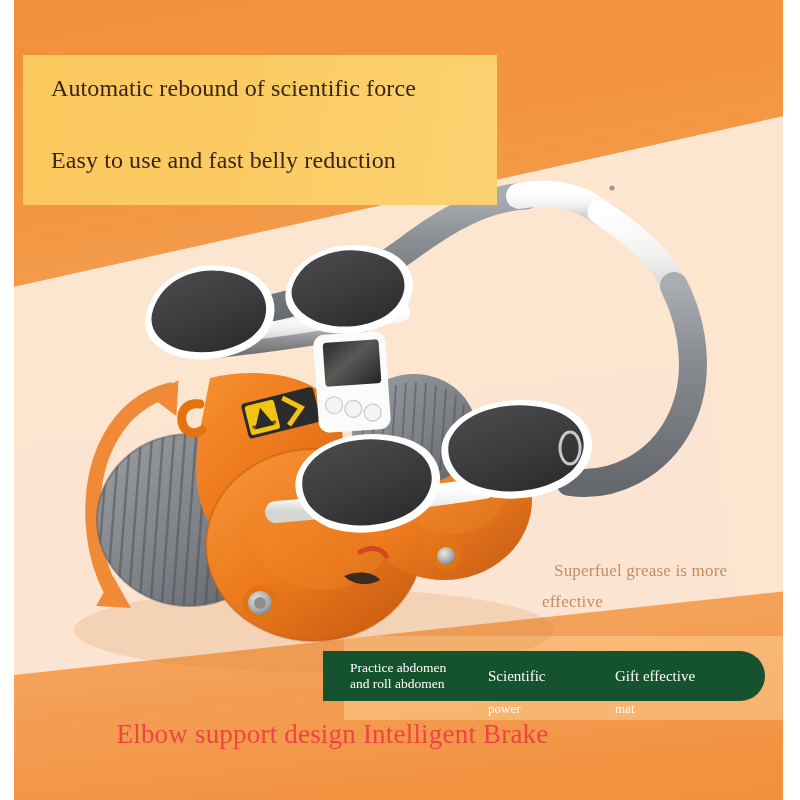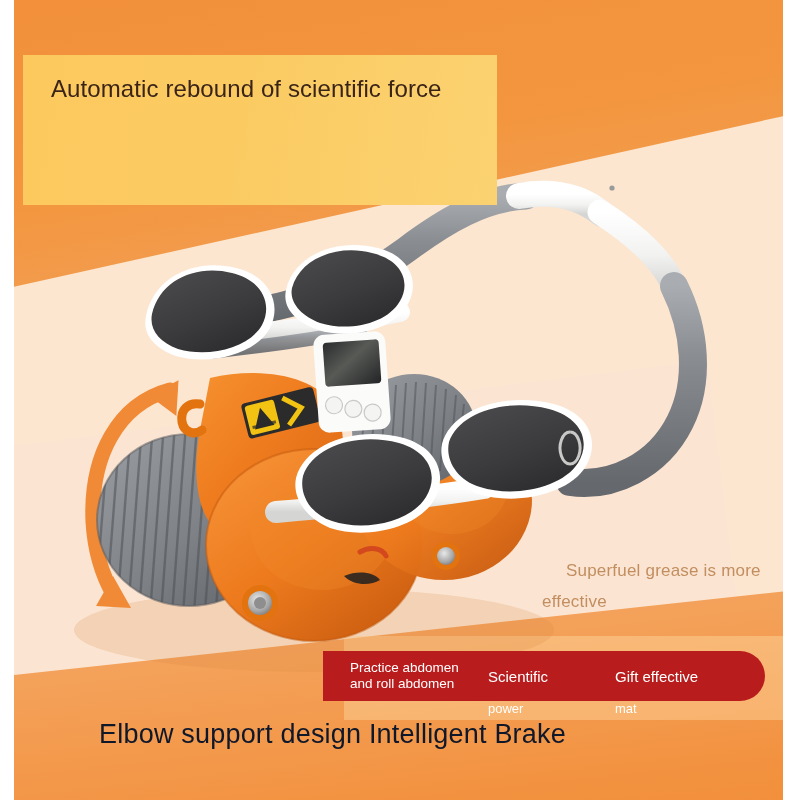--- a/index.html
+++ b/index.html
@@ -22,20 +22,21 @@
   }
 
   
   #artboard {
     position: absolute;
     left: 14px;
     top: 0;
     width: 769px;
     height: 800px;
     overflow: hidden;
+    font-family: Liberation Serif, serif;
   }
 
   
   .bg-orange {
     position: absolute;
     inset: 0;
     background: linear-gradient(170deg, #F2903C 0%, #F3963F 22%, #F0A563 48%, #EEAF78 62%, #F0A05A 78%, #F2903C 100%);
   }
   
   .wedge-cream {
@@ -106,31 +107,31 @@
   .product { position: absolute; left: 0; top: 0; width: 769px; height: 800px; }
 
   
   .tan-copy {
     position: absolute;
     color: #C28E60;
     font-size: 17px;
     letter-spacing: 0.2px;
     white-space: nowrap;
   }
-  .tan-copy.c1 { left: 552px; top: 561px; }
+  .tan-copy.c1 { left: 540px; top: 561px; }
   .tan-copy.c2 { left: 528px; top: 592px; }
 
   
   .pill-bar {
     position: absolute;
     left: 309px;
     top: 651px;
     width: 442px;
     height: 50px;
-    background: #b91c1c;
+    background: #14532d;
     border-radius: 0 26px 26px 0;
   }
   .pill-cell {
     position: absolute;
     top: 0;
     height: 50px;
     color: #FFFFFF;
     display: flex;
     align-items: center;
   }
@@ -158,21 +159,21 @@
   .pill-overflow.o1 { left: 474px; }
   .pill-overflow.o2 { left: 601px; }
 
   
   .bottom-headline {
     position: absolute;
     left: 0;
     top: 719px;
     width: 637px;
     text-align: center;
-    color: #0f172a;
+    color: #ef4444;
     font-size: 27px;
     letter-spacing: 0.2px;
     white-space: nowrap;
   }
 </style>
 </head>
 <body>
 
 <div id="canvas">
   <div id="artboard">
@@ -378,20 +379,21 @@
         </g>
       </g>
 
       <path d="M346,552 C356,546 368,548 372,556" fill="none" stroke="#D0401E" stroke-width="5" stroke-linecap="round" opacity="0.85"></path>
 
       <path d="M330,576 C344,570 360,572 366,580 C356,586 340,586 330,576 Z" fill="#1F1F20" opacity="0.85"></path>
     </svg>
 
     <div class="headline-box">
       <div class="headline-line l1">Automatic rebound of scientific force</div>
+      <div class="headline-line l2">Easy to use and fast belly reduction</div>
     </div>
 
     <div class="tan-copy c1">Superfuel grease is more</div>
     <div class="tan-copy c2">effective</div>
 
     <div class="pill-overflow o1">power</div>
     <div class="pill-overflow o2">mat</div>
 
     <div class="pill-bar">
       <div class="pill-cell c1">

